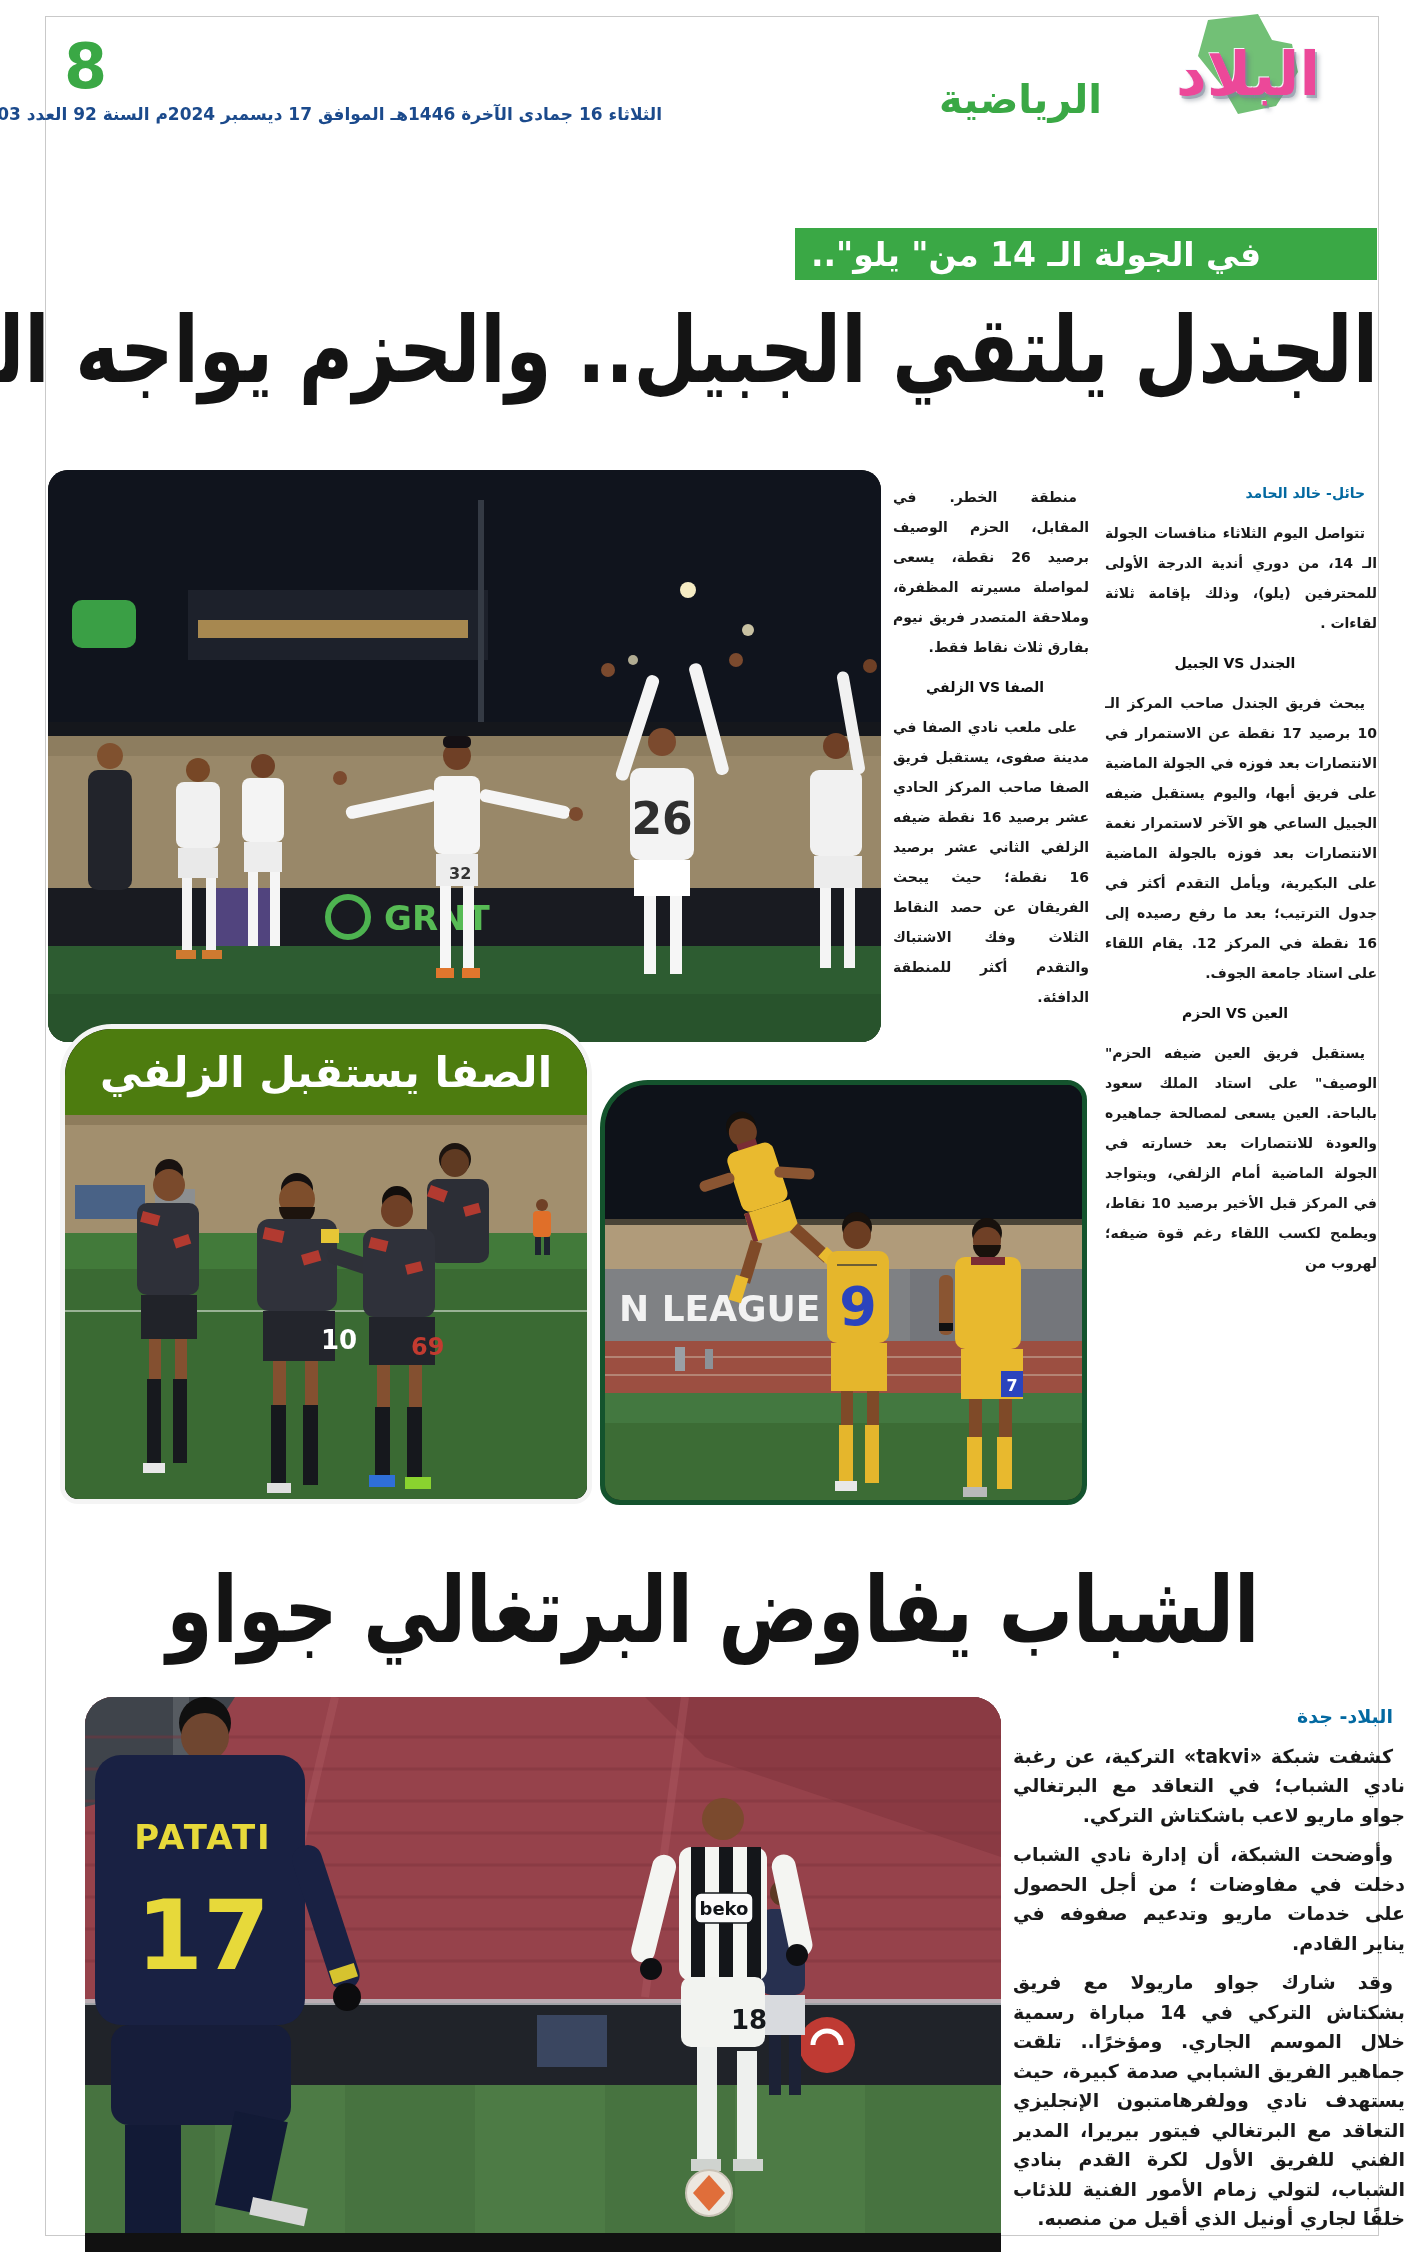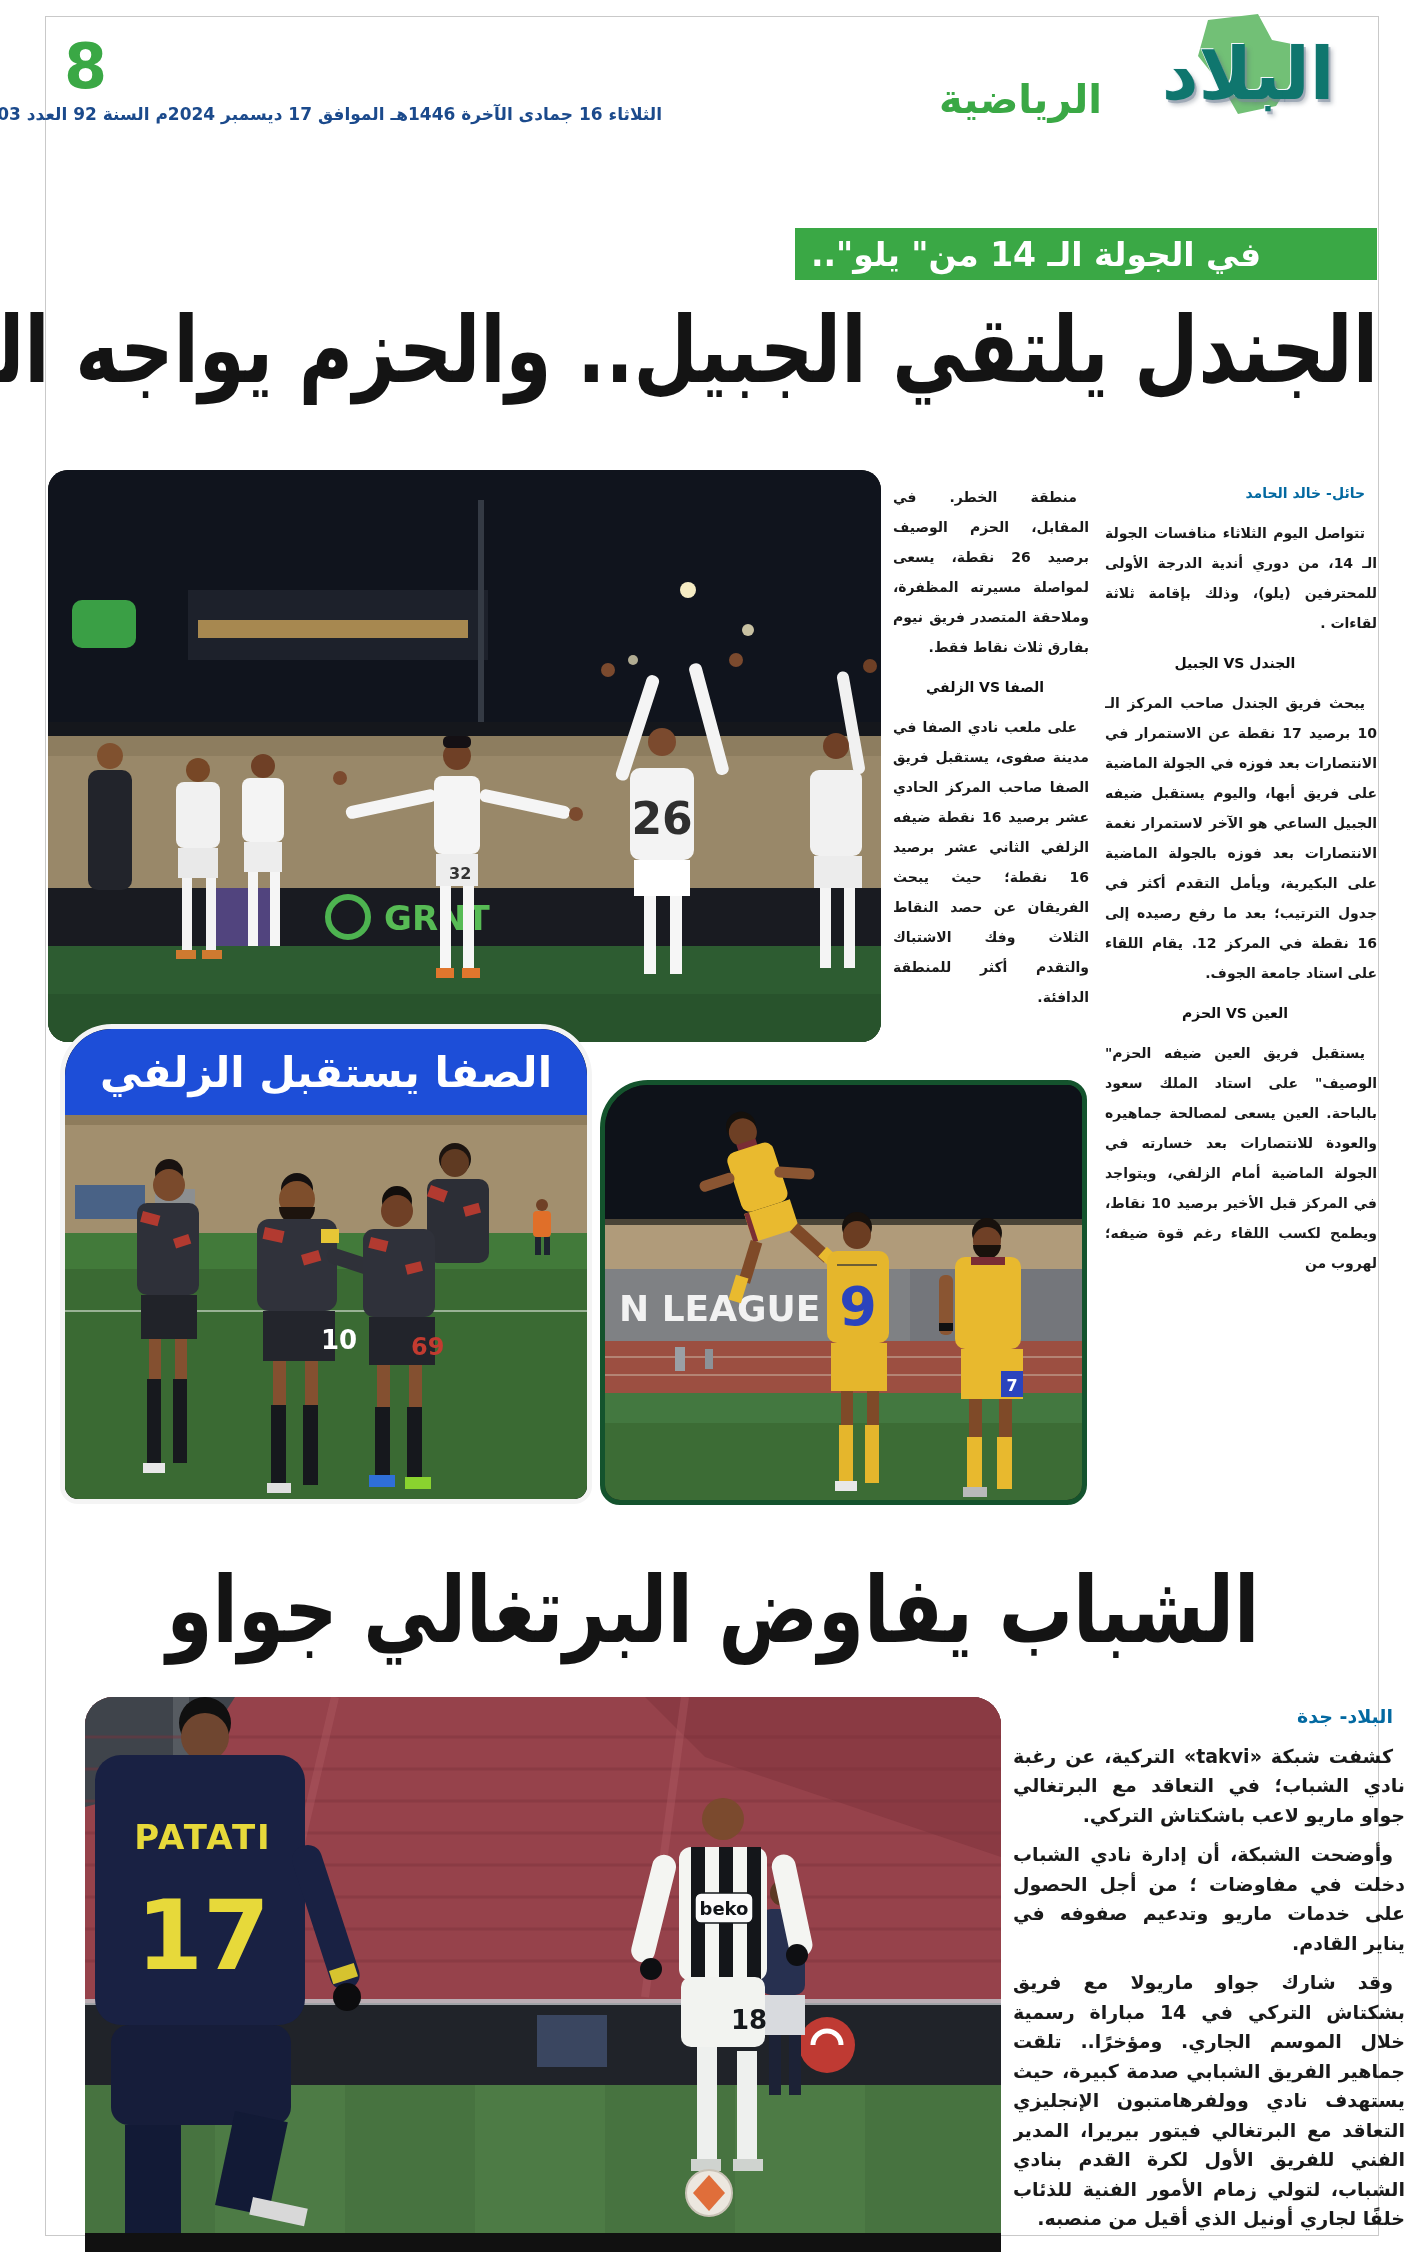--- a/index.html
+++ b/index.html
@@ -6,22 +6,22 @@
   .page{position:relative;width:1420px;height:2252px;background:#ffffff;margin:0 auto;
         font-family:"DejaVu Sans",sans-serif;overflow:hidden;}
   .frame{position:absolute;left:45px;top:16px;width:1332px;height:2218px;border:1px solid #c9c9c9;}
   
   .pageno{position:absolute;left:64px;top:30px;font-size:62px;font-weight:bold;color:#3aa845;}
   .dateline{position:absolute;left:138px;top:104px;width:524px;font-size:17px;font-weight:bold;
             color:#1b4a8c;direction:rtl;text-align:center;letter-spacing:.5px;white-space:nowrap;}
   .section-name{position:absolute;right:318px;top:76px;font-size:40px;font-weight:bold;color:#3aa845;direction:rtl;text-align:right;}
   .logo-box{position:absolute;right:36px;top:14px;width:272px;height:122px;}
   .logo-map{position:absolute;left:66px;top:0;z-index:0;}
-  .logo-title{position:relative;z-index:1;width:100%;text-align:center;font-size:72px;line-height:120px;
-      font-weight:bold;color:#0f766e;direction:rtl;
+  .logo-title{position:relative;z-index:1;width:100%;text-align:center;font-size:60px;line-height:120px;
+      font-weight:bold;color:#ec4899;direction:rtl;
       text-shadow:-1px -1px 0 #f4f8fc,2px 3px 0 rgba(125,140,160,.55),4px 5px 4px rgba(90,100,115,.35);}
   
   .kicker{position:absolute;left:795px;top:228px;width:582px;height:52px;background:#3aa845;
           display:flex;align-items:center;justify-content:flex-end;direction:rtl;}
   .kicker span{color:#fff;font-weight:bold;font-size:33px;padding:0 16px;}
   .headline{position:absolute;left:48px;width:1330px;text-align:center;direction:rtl;color:#141414;
             font-weight:bold;font-size:74px;transform:scaleY(1.25);transform-origin:top center;white-space:nowrap;}
   .h1{top:296px;}
   .h2{top:1556px;}
   
@@ -32,21 +32,21 @@
   .colA{left:1105px;top:478px;width:272px;max-height:1050px;}
   .colB{left:893px;top:482px;width:196px;max-height:575px;}
   .colC{left:985px;top:1702px;width:392px;max-height:535px;margin-left:28px;}
   .colC p{font-size:19px;line-height:29.5px;}
   
   .photo{position:absolute;overflow:hidden;background:#111;}
   .photo svg{display:block;}
   .ph1{left:48px;top:470px;width:833px;height:572px;border-radius:20px;z-index:1;}
   .ph2{left:60px;top:1024px;width:532px;height:480px;border:5px solid #f4f4f4;border-radius:52px 52px 18px 18px;
        z-index:3;box-sizing:border-box;background:#0c0c0c;}
-  .ph2-caption{height:86px;background:#1d4ed8;display:flex;align-items:center;justify-content:center;}
+  .ph2-caption{height:86px;background:#4d7c0f;display:flex;align-items:center;justify-content:center;}
   .ph2-caption span{color:#fff;font-size:42px;font-weight:bold;direction:rtl;}
   .ph3{left:600px;top:1080px;width:487px;height:425px;border:5px solid #14532d;border-radius:48px 20px 20px 20px;
        z-index:2;box-sizing:border-box;}
   .ph4{left:48px;top:1697px;width:916px;height:668px;border-radius:28px;margin-left:37px;}
 </style>
 </head>
 <body>
 
 <div class="page">
   <div class="frame"></div>

